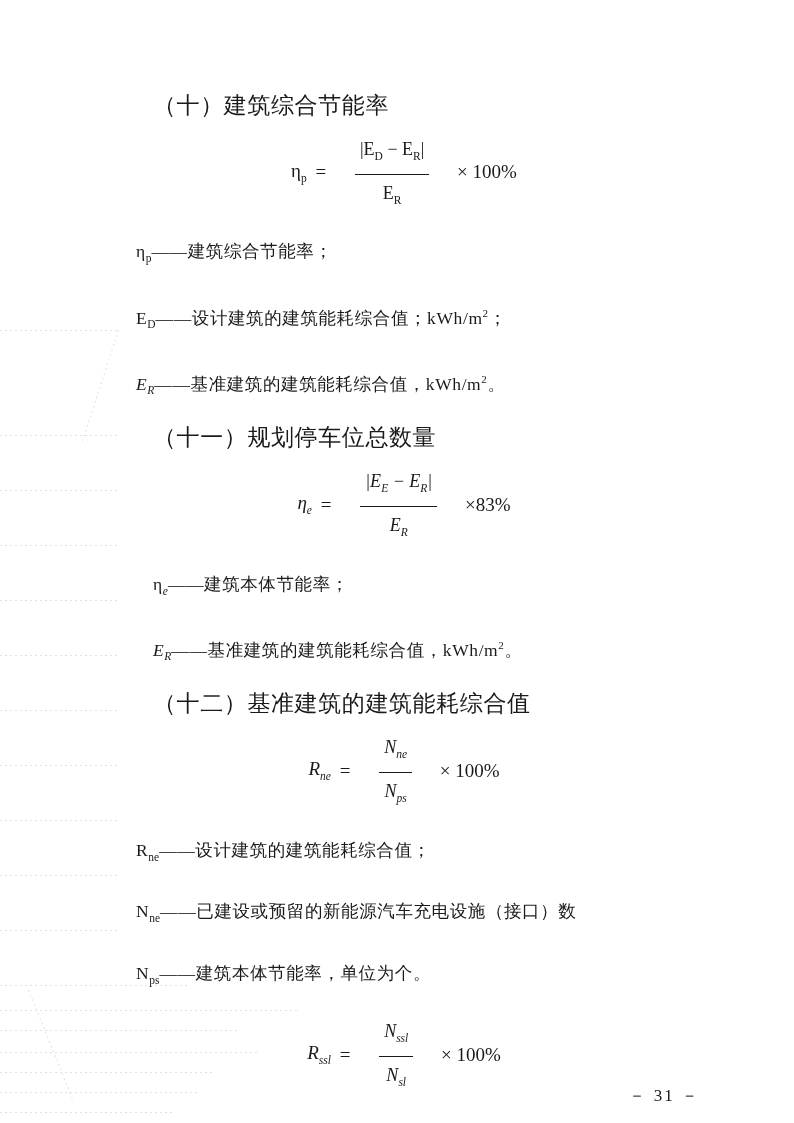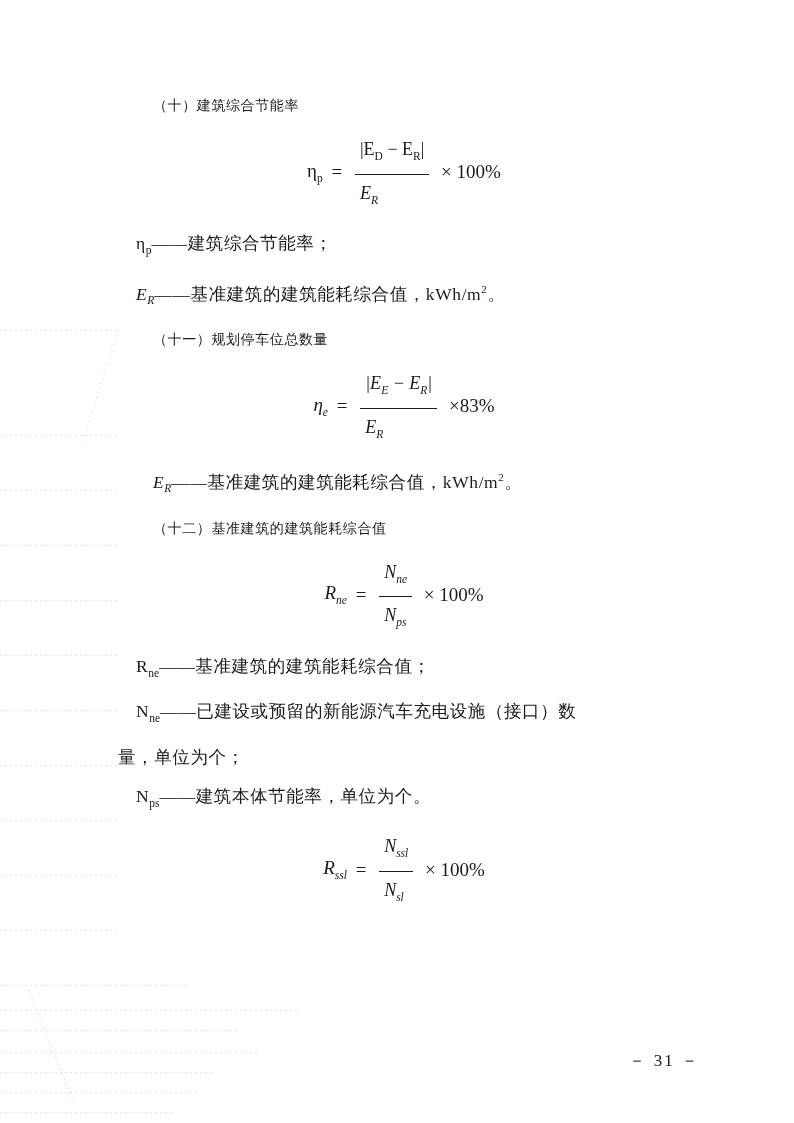--- a/index.html
+++ b/index.html
@@ -46,64 +46,63 @@
 
   .content {
     position: absolute;
     left: 118px;
     top: 86px;
     width: 575px;
   }
 
   .para {
     font-size: 17.5px;
-    line-height: 39px;
+    line-height: 55px;
     letter-spacing: 0.6px;
     white-space: nowrap;
     font-family: Liberation Serif, serif;
   }
   .indent2 { padding-left: 35px; }
   .indent1 { padding-left: 18px; }
   .noindent { padding-left: 0; }
 
   .heading {
-    font-size: 14px;
+    font-size: 23px;
     line-height: 39px;
     padding-left: 35px;
     letter-spacing: 0.6px;
   }
 
   .formula {
     text-align: center;
     line-height: 34px;
     margin: 7px 0 8px 0;
     font-family: "Liberation Serif", "DejaVu Serif", serif;
   }
   .fml-inner {
     display: inline-block;
     font-size: 19px;
     white-space: nowrap;
   }
   .frac {
     display: inline-block;
     vertical-align: middle;
-    text-align: left;
-    margin: 0 4px;
+    text-align: center;
+    margin: 0 20px;
   }
   .frac .num {
     display: block;
     padding: 0 5px 1px 5px;
     border-bottom: 1.2px solid #1a1a1a;
     font-size: 18px;
   }
   .frac .den {
     display: block;
     padding: 1px 5px 0 5px;
     font-size: 18px;
-    font-style: italic;
   }
   .var {
     font-style: italic;
   }
   .upr { font-style: normal; }
   .sub {
     font-size: 11.5px;
     vertical-align: sub;
     letter-spacing: 0;
   }
@@ -116,21 +115,21 @@
 
   .lhs {
     display: inline-block;
     vertical-align: middle;
     font-size: 19px;
   }
 
   .pagenum {
     position: absolute;
     left: 0;
-    top: 1049px;
+    top: 1084px;
     width: 700px;
     text-align: right;
     font-size: 17px;
     letter-spacing: 2px;
     font-family: "Liberation Serif", "DejaVu Serif", serif;
   }
 </style>
 </head>
 <body>
 
@@ -176,20 +175,21 @@
           <span class="den">
             <span>E</span><span class="sub">R</span>
           </span>
         </span>
         <span class="times">× 100%</span>
       </span>
     </div>
 
     <div class="para indent1"><span>η</span><span class="sub">p</span><span>——建筑综合节能率；</span></div>
 
+    <div class="para indent1"><span>E</span><span class="sub">D</span><span>——设计建筑的建筑能耗综合值；kWh/m</span><span class="supsm">2</span><span>；</span></div>
 
     <div class="para indent1"><span class="var">E</span><span class="sub var">R</span><span>——基准建筑的建筑能耗综合值，kWh/m</span><span class="supsm">2</span><span>。</span></div>
 
     <div class="heading">（十一）规划停车位总数量</div>
 
     <div class="formula">
       <span class="fml-inner">
         <span class="lhs">
           <span class="var">η</span><span class="sub var">e</span>
         </span>
@@ -199,20 +199,21 @@
             <span>|E</span><span class="sub">E</span><span> − E</span><span class="sub">R</span><span>|</span>
           </span>
           <span class="den var">
             <span>E</span><span class="sub">R</span>
           </span>
         </span>
         <span class="times">×83%</span>
       </span>
     </div>
 
+    <div class="para indent2"><span>η</span><span class="sub var">e</span><span>——建筑本体节能率；</span></div>
 
 
 
     <div class="para indent2"><span class="var">E</span><span class="sub var">R</span><span>——基准建筑的建筑能耗综合值，kWh/m</span><span class="supsm">2</span><span>。</span></div>
 
     <div class="heading">（十二）基准建筑的建筑能耗综合值</div>
 
     <div class="formula">
       <span class="fml-inner">
         <span class="lhs">
@@ -224,25 +225,24 @@
             <span>N</span><span class="sub">ne</span>
           </span>
           <span class="den var">
             <span>N</span><span class="sub">ps</span>
           </span>
         </span>
         <span class="times">× 100%</span>
       </span>
     </div>
 
-    <div class="para indent1"><span>R</span><span class="sub">ne</span><span>——基准建筑的建筑能耗综合值；</span></div>
+    <div class="para indent1"><span>R</span><span class="sub">ne</span><span>——设计建筑的建筑能耗综合值；</span></div>
 
     <div class="para indent1"><span>N</span><span class="sub">ne</span><span>——已建设或预留的新能源汽车充电设施（接口）数</span></div>
 
-    <div class="para noindent">量，单位为个；</div>
 
     <div class="para indent1"><span>N</span><span class="sub">ps</span><span>——建筑本体节能率，单位为个。</span></div>
 
 
     <div class="formula">
       <span class="fml-inner">
         <span class="lhs">
           <span class="var">R</span><span class="sub var">ssl</span>
         </span>
         <span class="eqsign">=</span>

